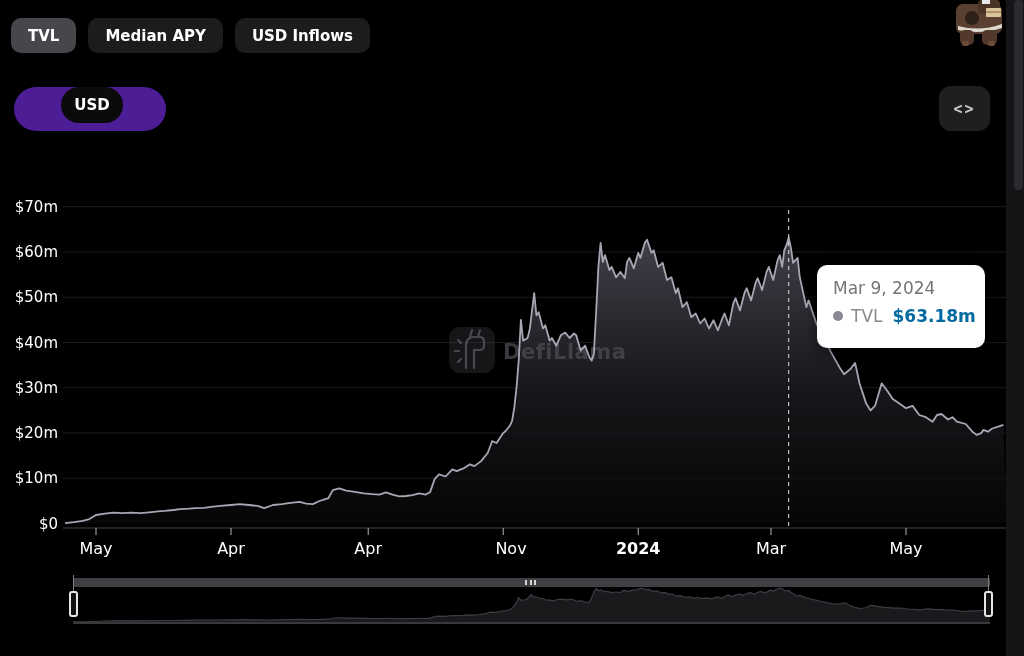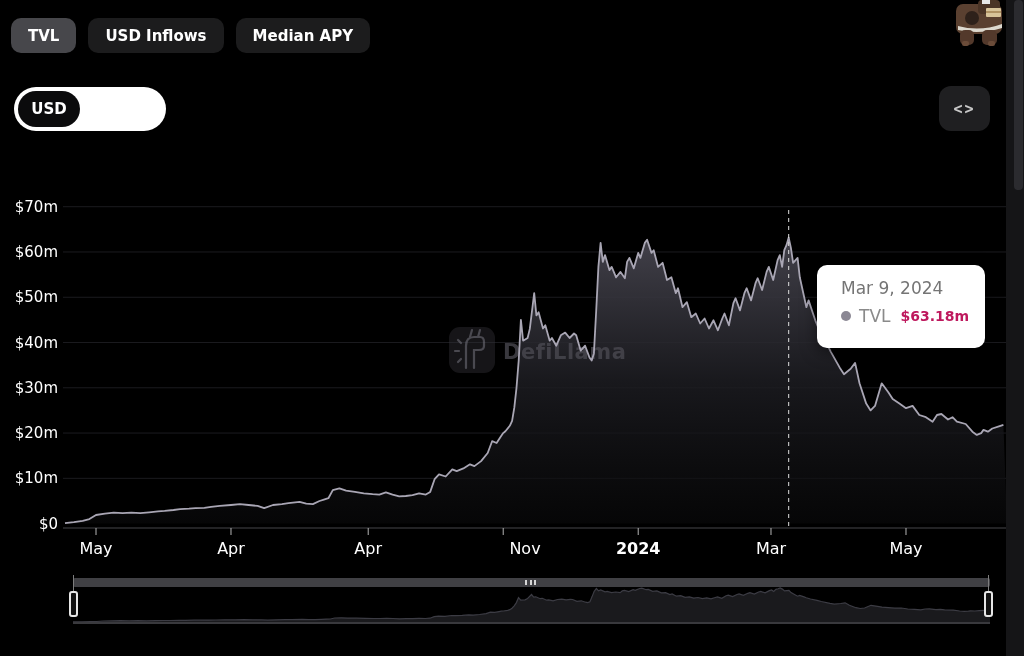--- a/index.html
+++ b/index.html
@@ -7,61 +7,61 @@
        font-family:"DejaVu Sans","Liberation Sans",sans-serif;-webkit-font-smoothing:antialiased;}
   .abs{position:absolute;}
   
   .tabs{position:absolute;left:11px;top:18px;display:flex;gap:12px;}
   .tab{height:35px;border-radius:10px;background:#1c1c1d;color:#fff;border:none;
        font-family:inherit;font-size:15px;font-weight:600;padding:0 17px;
        display:flex;align-items:center;justify-content:center;cursor:pointer;white-space:nowrap;}
   .tab.active{background:#47474b;}
   
   .toggle{position:absolute;left:14px;top:87px;width:152px;height:44px;border-radius:22px;
-          background:#ffffff;display:flex;align-items:center;}
+          background:#4c1d95;display:flex;align-items:center;flex-direction:column;}
   .toggle-opt{height:36px;border-radius:18px;display:flex;align-items:center;justify-content:center;
               font-size:15px;font-weight:600;color:#8b8b8b;cursor:pointer;flex:0 0 auto;}
   .toggle-opt.active{background:#0b0b0c;color:#fff;}
   
   .embed{position:absolute;left:939px;top:86px;width:51px;height:45px;border-radius:12px;
          background:#1f1f21;color:#c9c9c9;border:none;font-family:"DejaVu Sans Mono","Liberation Mono",monospace;
          font-size:15px;font-weight:700;letter-spacing:2px;cursor:pointer;
          display:flex;align-items:center;justify-content:center;}
   
   .ylab{position:absolute;right:966px;width:120px;text-align:right;font-size:15px;color:#fff;
         height:18px;line-height:18px;}
   .xlab{position:absolute;width:70px;text-align:center;top:539px;font-size:16px;color:#fff;}
   .xlab.bold{font-weight:700;}
   
   .tooltip{position:absolute;left:817px;top:265px;width:168px;height:83px;background:#fff;
-           border-radius:10px;box-shadow:0 4px 16px rgba(0,0,0,.5);padding:13px 24px;box-sizing:border-box;}
+           border-radius:10px;box-shadow:0 4px 16px rgba(0,0,0,.5);padding:13px 16px;box-sizing:border-box;}
   .tt-date{font-size:17px;color:#757575;}
   .tt-row{margin-top:8px;display:flex;align-items:center;gap:8px;}
   .tt-dot{width:10px;height:10px;border-radius:50%;background:#8b8894;flex:0 0 auto;}
   .tt-name{font-size:17px;color:#8a8a8a;}
-  .tt-val{font-size:14px;color:#be185d;font-weight:600;margin-left:2px;}
+  .tt-val{font-size:17px;color:#0369a1;font-weight:600;margin-left:2px;}
   
   .brush-bar{position:absolute;left:73px;top:578px;width:917px;height:9px;background:#404044;border-radius:2px;}
   .brush-grip{position:absolute;left:525px;top:580px;display:flex;gap:2.5px;}
   .brush-grip i{display:block;width:2px;height:5px;background:#d6d6d6;}
   .brush-bottom{position:absolute;left:73px;top:622px;width:917px;height:2px;background:#39393d;}
   .bhandle{position:absolute;top:591px;width:9px;height:26px;border:2px solid #e6e6e6;background:#111;
            border-radius:3px;box-sizing:border-box;cursor:ew-resize;}
   .bstem{position:absolute;width:1px;background:#7d7d7d;}
   
   .rstrip{position:absolute;left:1006px;top:0;width:18px;height:656px;background:#151517;}
   .rthumb{position:absolute;left:1014px;top:0;width:9px;height:190px;background:#2b2b2f;border-radius:4px;}
 </style>
 </head>
 <body>
 
 <div class="tabs" id="tabs">
     <button class="tab active">TVL</button>
+    <button class="tab">Median APY</button>
     <button class="tab">USD Inflows</button>
-    <button class="tab">Median APY</button>
   </div>
 
 <svg class="abs" style="left:952px;top:0" width="58" height="46" viewBox="0 0 58 46">
   <rect x="4" y="4" width="46" height="30" rx="7" fill="#5a4030"></rect>
   <rect x="26" y="0" width="22" height="14" rx="4" fill="#4a3426"></rect>
   <rect x="30" y="0" width="8" height="4" fill="#e8e8e8"></rect>
   <circle cx="20" cy="18" r="7" fill="#2e211a"></circle>
   <rect x="34" y="8" width="15" height="9" rx="1" fill="#d8c49a"></rect>
   <rect x="34" y="11" width="15" height="2" fill="#b09364"></rect>
   <path d="M6 26 Q28 32 50 24 L50 28 Q28 35 6 30 Z" fill="#ddd9cf"></path>
@@ -121,21 +121,21 @@
       <div class="ylab" style="top: 333.52px; left: -62px;">$40m</div>
       <div class="ylab" style="top: 378.79px; left: -62px;">$30m</div>
       <div class="ylab" style="top: 424.06px; left: -62px;">$20m</div>
       <div class="ylab" style="top: 469.33px; left: -62px;">$10m</div>
       <div class="ylab" style="top: 514.6px; left: -62px;">$0</div>
     </div>
   <div id="xlabels">
       <div class="xlab" style="left: 61px;">May</div>
       <div class="xlab" style="left: 195.999px;">Apr</div>
       <div class="xlab" style="left: 333.211px;">Apr</div>
-      <div class="xlab" style="left: 490px;">Nov</div>
+      <div class="xlab" style="left: 476px;">Nov</div>
       <div class="xlab bold" style="left: 603.209px;">2024</div>
       <div class="xlab" style="left: 735.995px;">Mar</div>
       <div class="xlab" style="left: 870.995px;">May</div>
     </div>
 
   <div class="tooltip">
     <div class="tt-date">Mar 9, 2024</div>
     <div class="tt-row">
       <span class="tt-dot"></span>
       <span class="tt-name">TVL</span>

